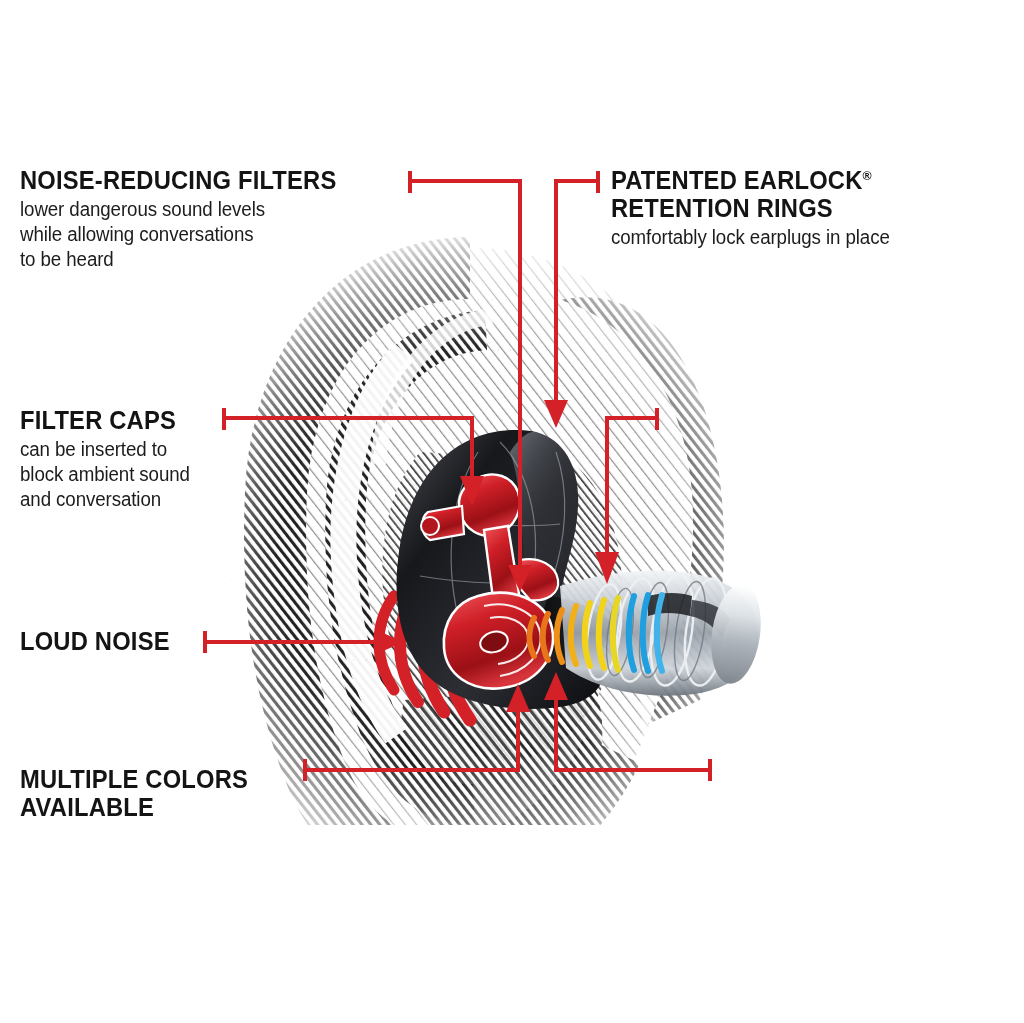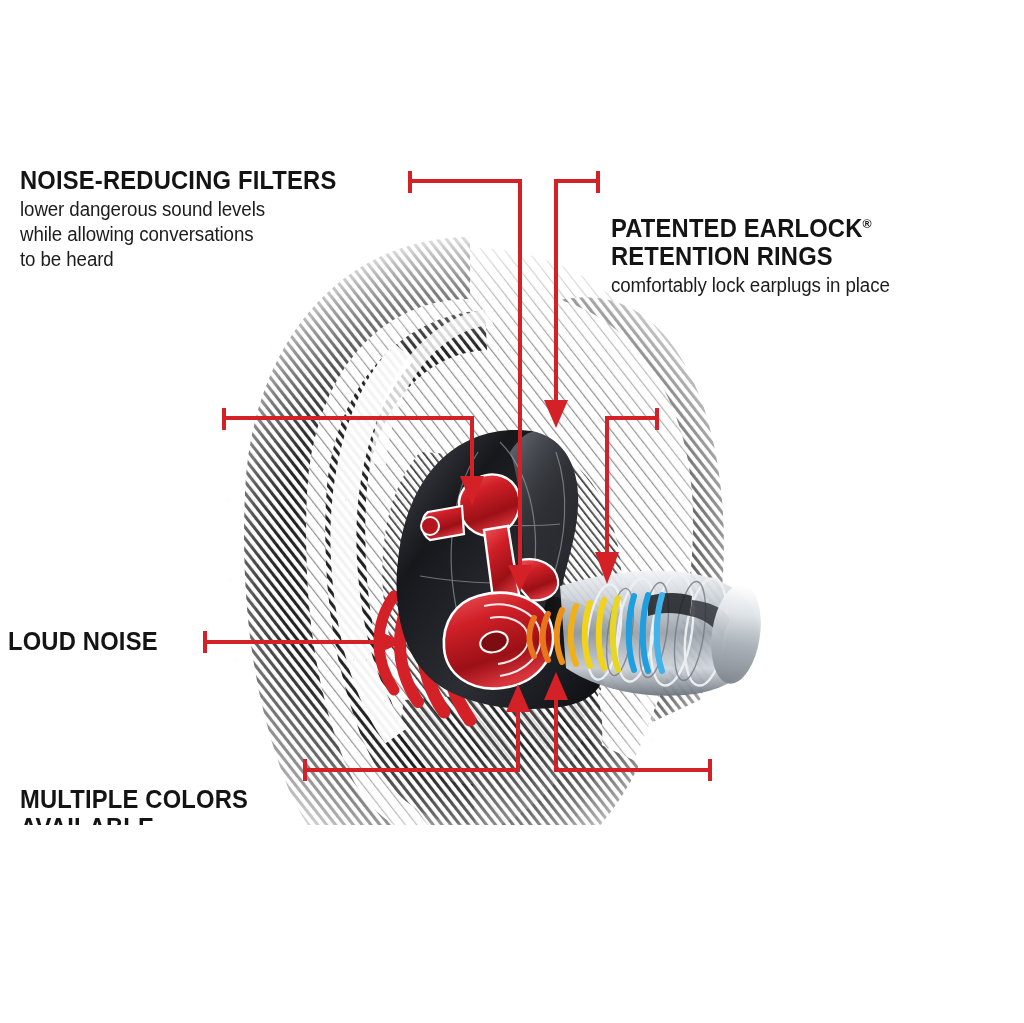--- a/index.html
+++ b/index.html
@@ -59,25 +59,25 @@
     letter-spacing: -0.1px;
     white-space: nowrap;
     transform: scaleX(0.96);
     transform-origin: left top;
     margin-top: 3px;
   }
   .callout .bd div { white-space: nowrap; }
 
   
   #c-noise-filters   { left: 20px;  top: 166px; }
-  #c-earlock         { left: 611px; top: 166px; margin-top: 48px; }
+  #c-earlock         { left: 611px; top: 166px; }
   #c-filter-caps     { left: 20px;  top: 406px; }
   #c-speech          { left: 672px; top: 406px; }
-  #c-loud-noise      { left: 8px;  top: 627px; }
-  #c-multiple-colors { left: 20px;  top: 785px; }
+  #c-loud-noise      { left: 20px;  top: 627px; }
+  #c-multiple-colors { left: 20px;  top: 765px; }
   #c-dangerous       { left: 724px; top: 753px; }
 </style>
 </head>
 <body>
 
 <div id="stage">
 
   <svg id="artwork" viewBox="0 0 1024 1023">
     <defs>
 
@@ -365,20 +365,28 @@
   </div>
 
   <div class="callout right" id="c-earlock">
     <div class="hd"><span>PATENTED EARLOCK</span><span class="reg">®</span></div>
     <div class="hd">RETENTION RINGS</div>
     <div class="bd">
       <div>comfortably lock earplugs in place</div>
     </div>
   </div>
 
+  <div class="callout left" id="c-filter-caps">
+    <div class="hd">FILTER CAPS</div>
+    <div class="bd">
+      <div>can be inserted to</div>
+      <div>block ambient sound</div>
+      <div>and conversation</div>
+    </div>
+  </div>
 
 
   <div class="callout left" id="c-loud-noise">
     <div class="hd">LOUD NOISE</div>
   </div>
 
   <div class="callout left" id="c-multiple-colors">
     <div class="hd">MULTIPLE COLORS</div>
     <div class="hd">AVAILABLE</div>
   </div>

